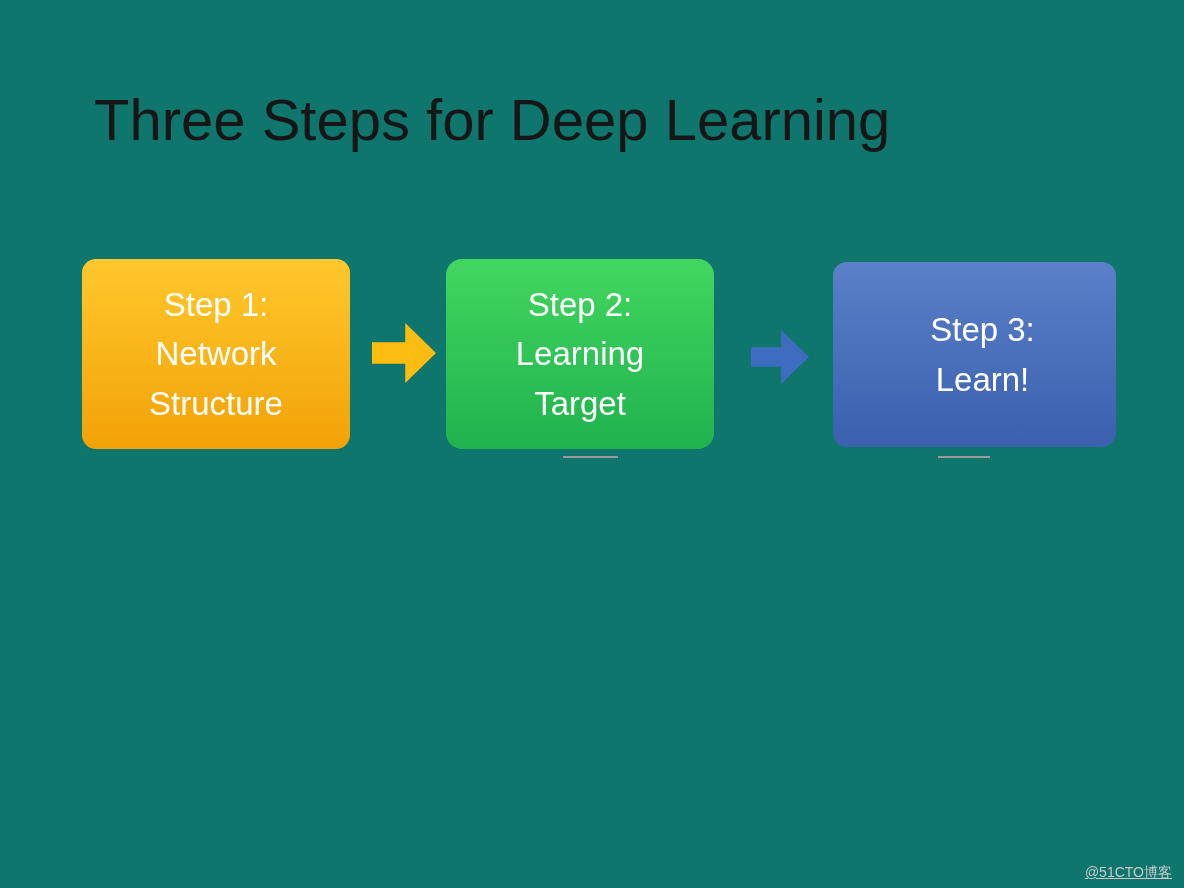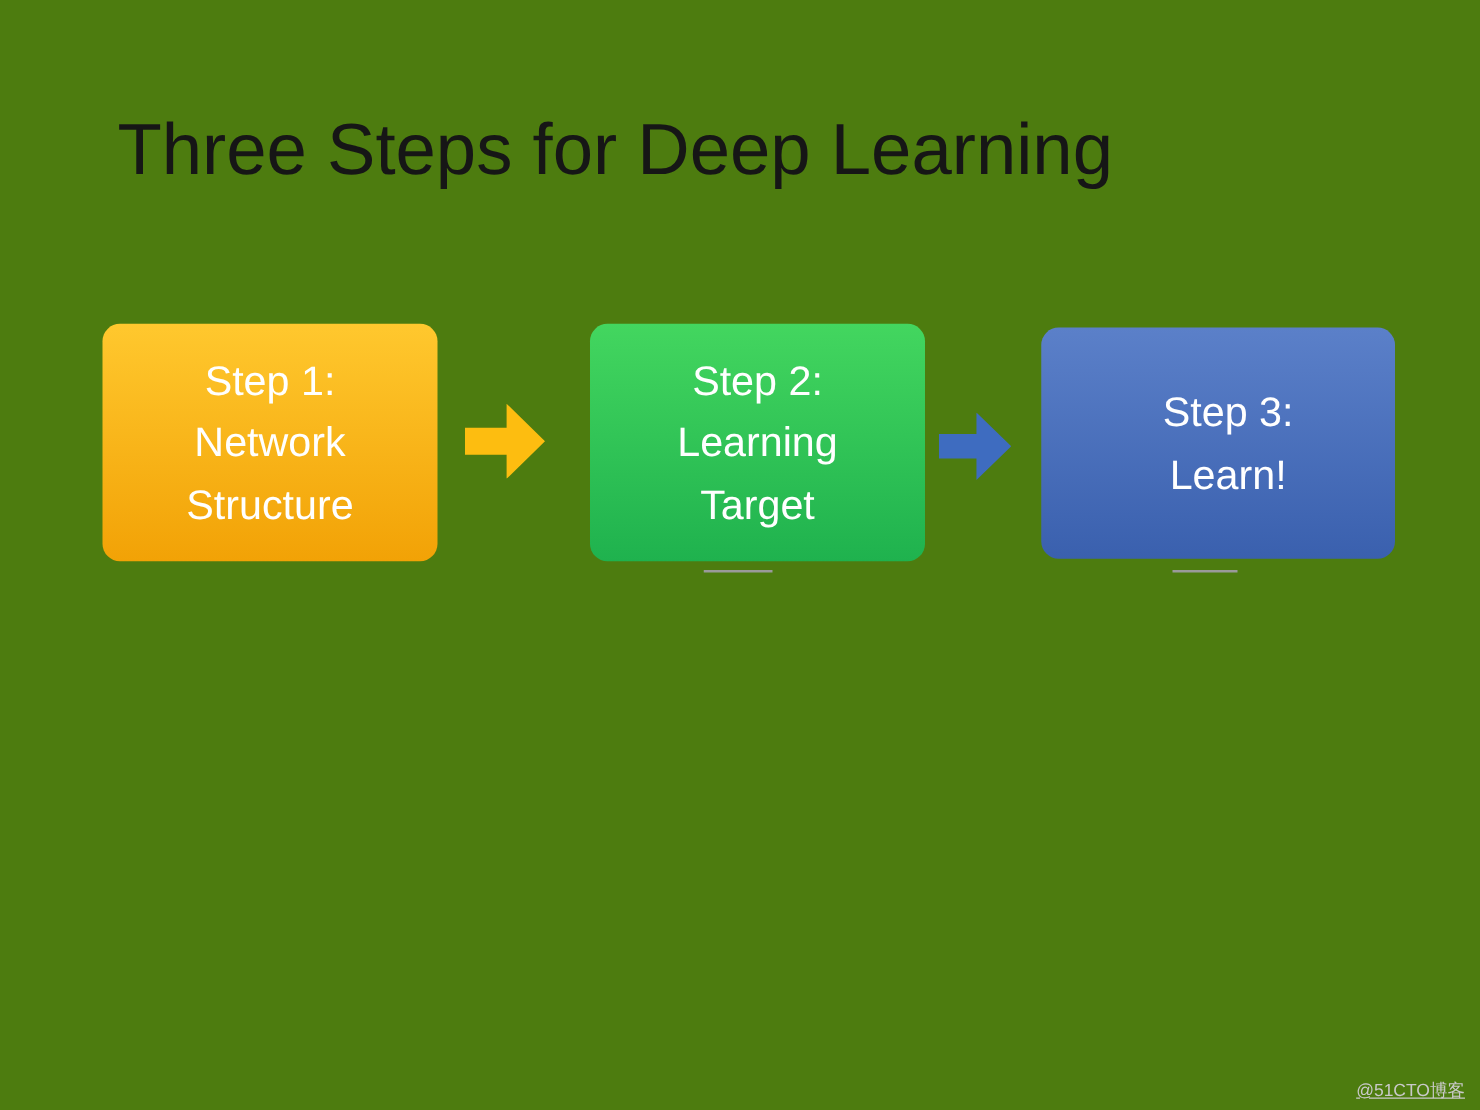--- a/index.html
+++ b/index.html
@@ -7,21 +7,21 @@
     padding: 0;
     background: #ffffff;
   }
   body {
     font-family: "Liberation Sans", sans-serif;
   }
   .slide {
     position: relative;
     width: 1184px;
     height: 888px;
-    background: #4d7c0f;
+    background: #0f766e;
     overflow: hidden;
   }
   .title {
     position: absolute;
     left: 94px;
     top: 86px;
     margin: 0;
     font-size: 58px;
     font-weight: 400;
     color: #161616;
@@ -39,21 +39,21 @@
     text-align: center;
     background: linear-gradient(180deg, var(--c1), var(--c2));
   }
   .box-label {
     color: #ffffff;
     font-size: 33px;
     line-height: 1.5;
     white-space: pre-line;
   }
   .box1 { left: 82px;  top: 259px; }
-  .box2 { left: 472px; top: 259px; }
+  .box2 { left: 446px; top: 259px; border-radius: 16px; }
   .box3 { left: 833px; top: 262px; width: 267px; height: 185px; padding-left: 16px; }
   .arrow {
     position: absolute;
     clip-path: polygon(0 32%, 52% 32%, 52% 0, 100% 50%, 52% 100%, 52% 68%, 0 68%);
   }
   .arrow1 { left: 372px; top: 323px; width: 64px; height: 60px; }
   .arrow2 { left: 751px; top: 330px; width: 58px; height: 54px; }
   .underline {
     position: absolute;
     height: 2px;

